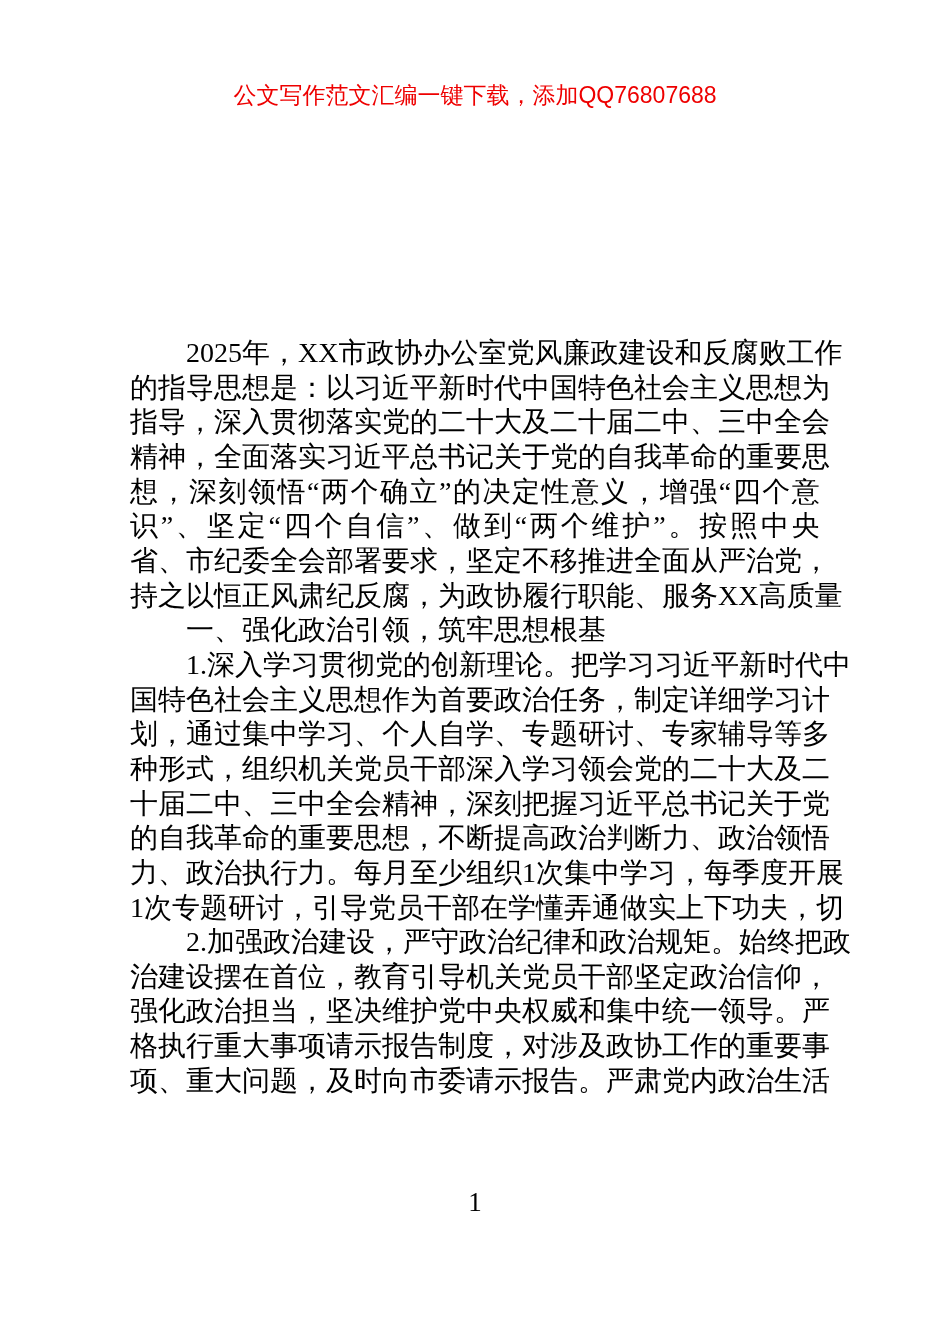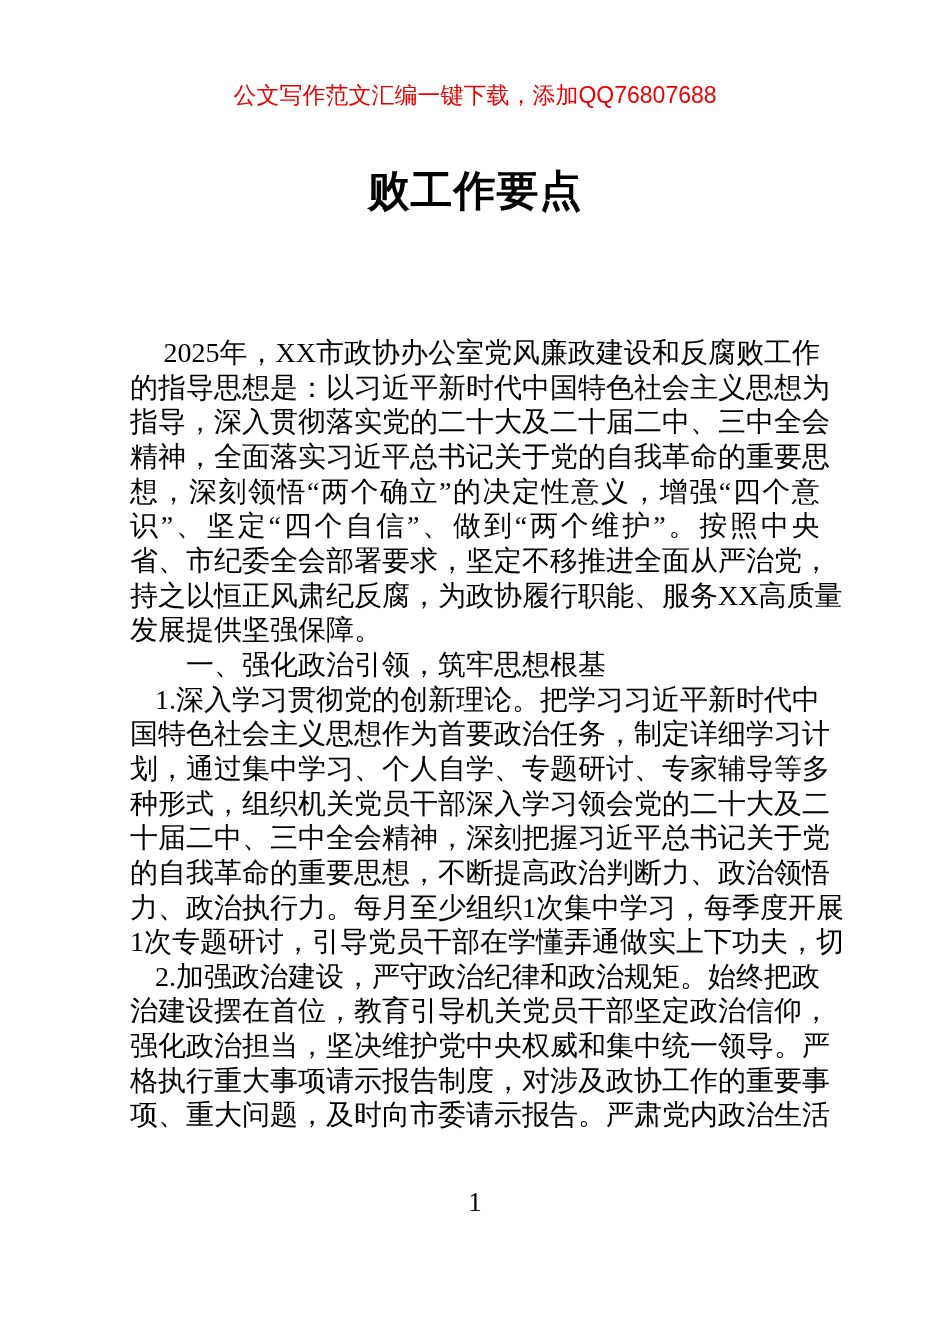--- a/index.html
+++ b/index.html
@@ -47,41 +47,40 @@
     height: 34.66px;
     white-space: nowrap;
     color: #000000;
   }
   .line.jus {
     display: flex;
     justify-content: space-between;
     align-items: baseline;
   }
   .line.jus span { display: inline-block; }
-  .line.ind { padding-left: 56px; justify-content: flex-end; }
+  .line.ind { padding-left: 56px; }
   .page-number {
     position: absolute;
     top: 1186px;
     left: 0;
     width: 950px;
     text-align: center;
     font-size: 27px;
     line-height: 32px;
     color: #000000;
   }
 </style>
 </head>
 <body>
 
 <div class="page">
 
   <div class="banner">公文写作范文汇编一键下载，添加QQ76807688</div>
 
   <div class="title">
-    <div>败工作要点</div>
   </div>
 
   <div class="doc-body">
       <div class="line jus ind">
         <span>2025</span>
         <span>年</span>
         <span>，</span>
         <span>XX</span>
         <span>市</span>
         <span>政</span>
@@ -284,21 +283,20 @@
         <span>职</span>
         <span>能</span>
         <span>、</span>
         <span>服</span>
         <span>务</span>
         <span>XX</span>
         <span>高</span>
         <span>质</span>
         <span>量</span>
       </div>
-      <div class="line">发展提供坚强保障。</div>
       <div class="line ind">一、强化政治引领，筑牢思想根基</div>
       <div class="line jus ind">
         <span>1.</span>
         <span>深</span>
         <span>入</span>
         <span>学</span>
         <span>习</span>
         <span>贯</span>
         <span>彻</span>
         <span>党</span>

